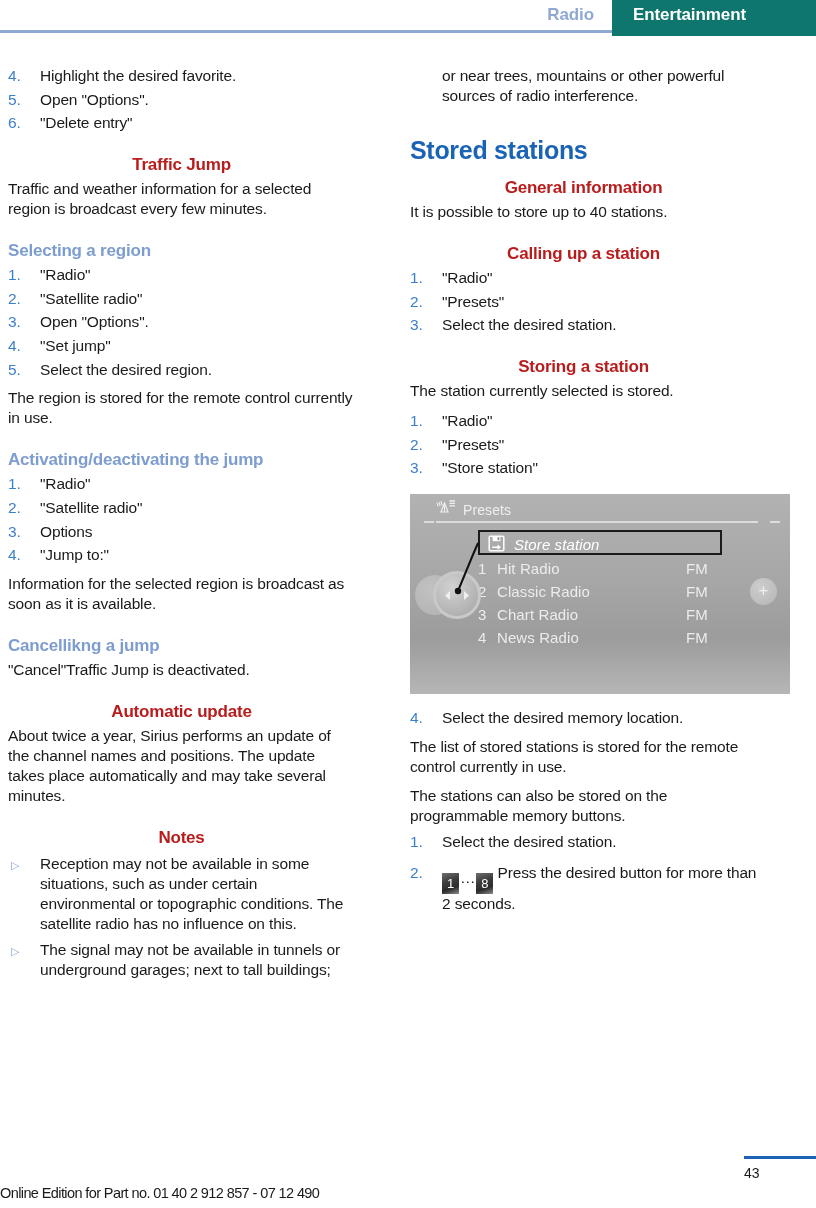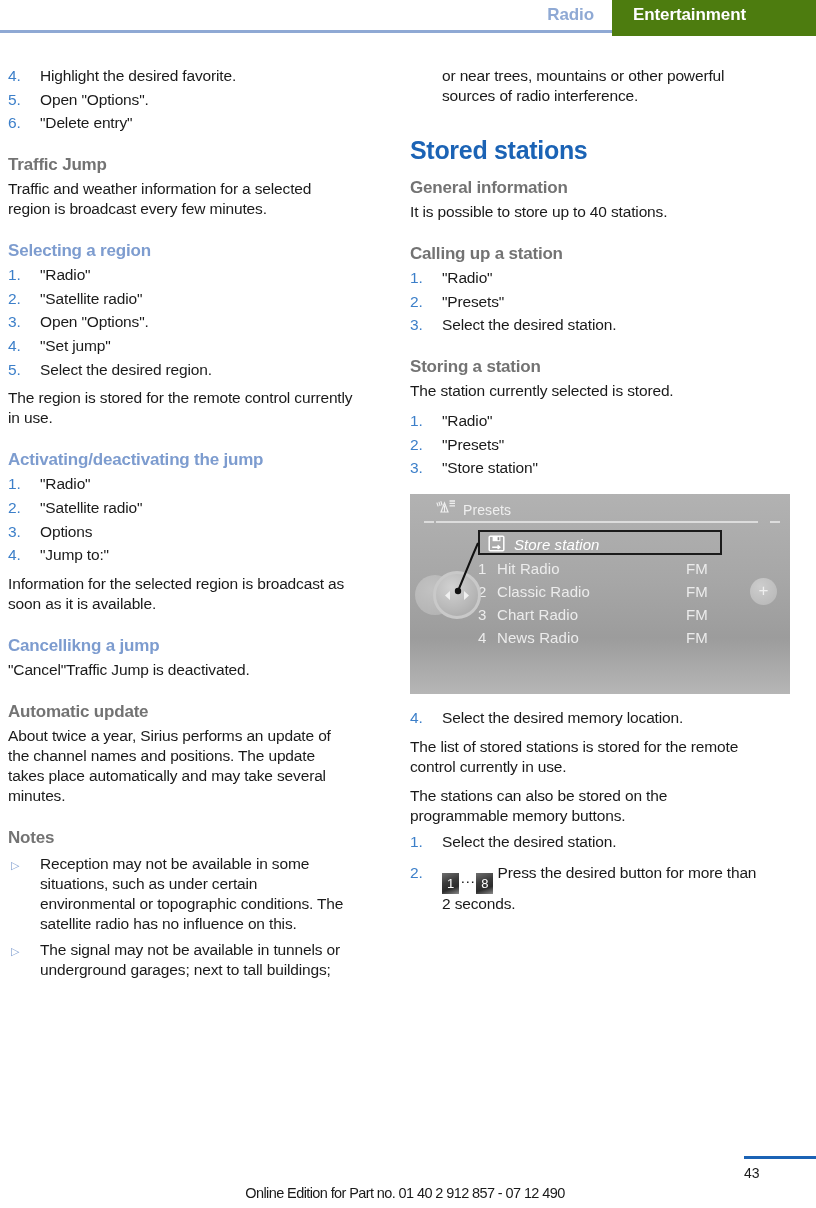--- a/index.html
+++ b/index.html
@@ -29,21 +29,21 @@
     width: 816px;
     height: 3px;
     background: #8fa9d4;
   }
   #header-tab-active {
     position: absolute;
     top: 0;
     left: 612px;
     width: 204px;
     height: 36px;
-    background: #4d7c0f;
+    background: #0f766e;
   }
   #header-tab-active .tab-label {
     color: #ffffff;
     font-size: 17px;
     font-weight: bold;
     line-height: 30px;
     padding-left: 21px;
     display: block;
     letter-spacing: -0.1px;
   }
@@ -85,24 +85,25 @@
     font-size: 25px;
     font-weight: bold;
     color: #1b63b5;
     margin: 30px 0 14px 0;
     line-height: 1.12;
     letter-spacing: -0.3px;
   }
   h2.sec-h2 {
     font-size: 17px;
     font-weight: bold;
-    color: #737373;
+    color: #b91c1c;
     margin: 22px 0 3px 0;
     line-height: 1.18;
     letter-spacing: -0.2px;
+    text-align: center;
   }
   h3.sec-h3 {
     font-size: 17px;
     font-weight: bold;
     color: #7d9ccf;
     margin: 22px 0 3px 0;
     line-height: 1.18;
     letter-spacing: -0.2px;
   }
   p.para {
@@ -324,21 +325,21 @@
     vertical-align: 0px;
     padding: 0 1px;
   }
 
   
   #footer-note {
     position: absolute;
     top: 1185px;
     left: 0;
     width: 810px;
-    text-align: center;
+    text-align: left;
     font-size: 14.5px;
     color: #1a1a1a;
     letter-spacing: -0.6px;
   }
   #page-number-box {
     position: absolute;
     left: 744px;
     top: 1156px;
     width: 72px;
   }

